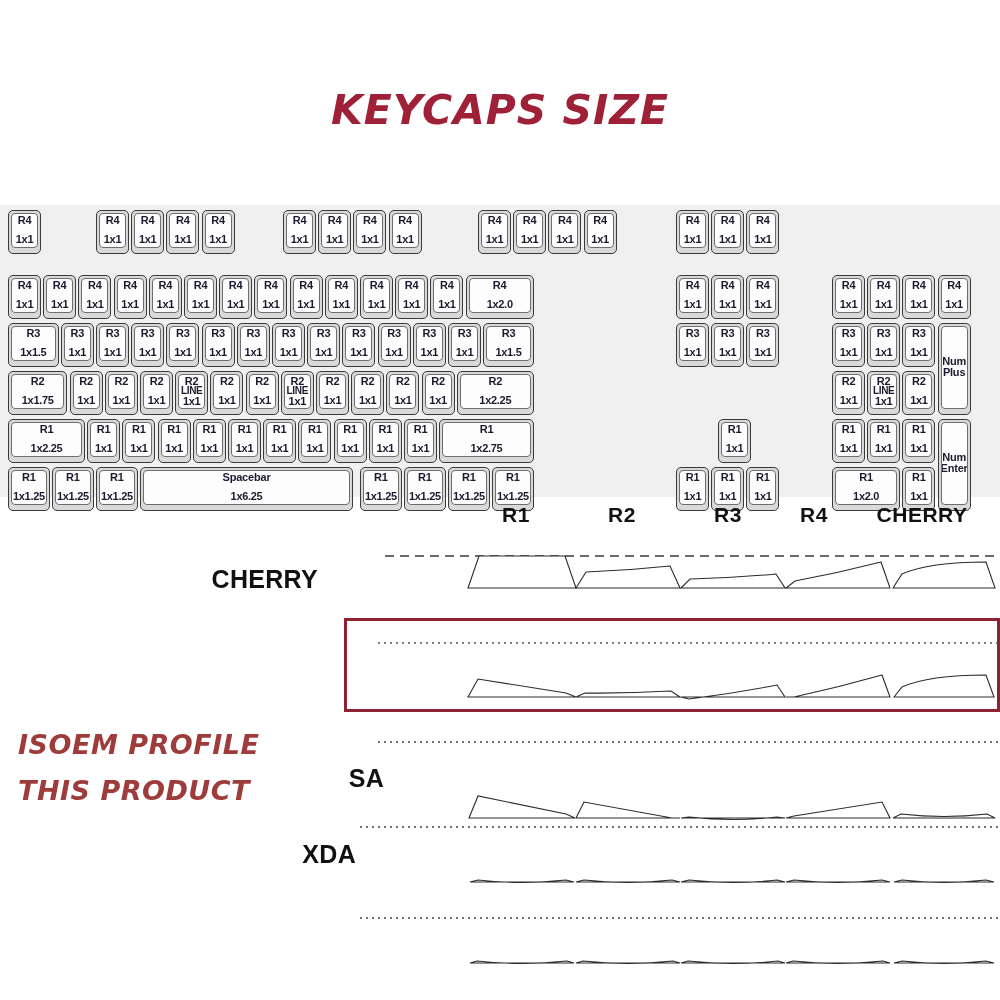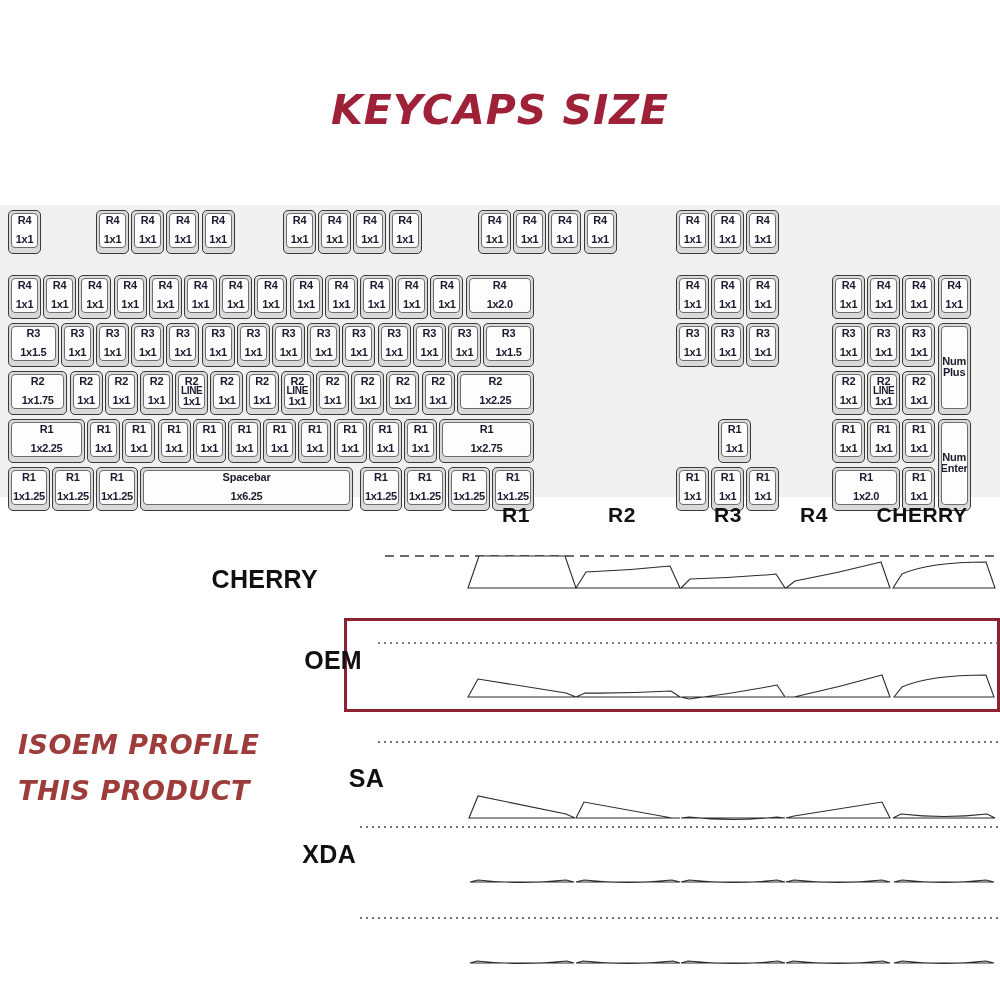--- a/index.html
+++ b/index.html
@@ -820,21 +820,20 @@
       <path d="M681,466 L688,464 Q733,469 778,464 L785,466 Z" fill="#ffffff" stroke="#2b2b2b" stroke-width="1.1"></path>
       <path d="M786,466 L793,464 Q838,469 883,464 L890,466 Z" fill="#ffffff" stroke="#2b2b2b" stroke-width="1.1"></path>
       <path d="M894,466 L902,464 Q944,469 986,464 L994,466 Z" fill="#ffffff" stroke="#2b2b2b" stroke-width="1.1"></path>
     </svg>
 <div class="col-head" style="left: 466px; width: 100px;">R1</div>
     <div class="col-head" style="left: 572px; width: 100px;">R2</div>
     <div class="col-head" style="left: 678px; width: 100px;">R3</div>
     <div class="col-head" style="left: 764px; width: 100px;">R4</div>
     <div class="col-head" style="left: 872px; width: 100px;">CHERRY</div>
     <div class="prof-label" style="left: 158px; width: 160px; top: 61px; margin-top: 7px;">CHERRY</div>
-    <div class="prof-label" style="left: 202px; width: 160px; top: 149px;">OEM</div>
     <div class="prof-label" style="left: 224px; width: 160px; top: 267px;">SA</div>
     <div class="prof-label" style="left: 196px; width: 160px; top: 343px;">XDA</div>
   </div>
 
 <div id="this-product">
   <div>ISOEM PROFILE</div>
   <div>THIS PRODUCT</div>
 </div>
 
 </body></html>

